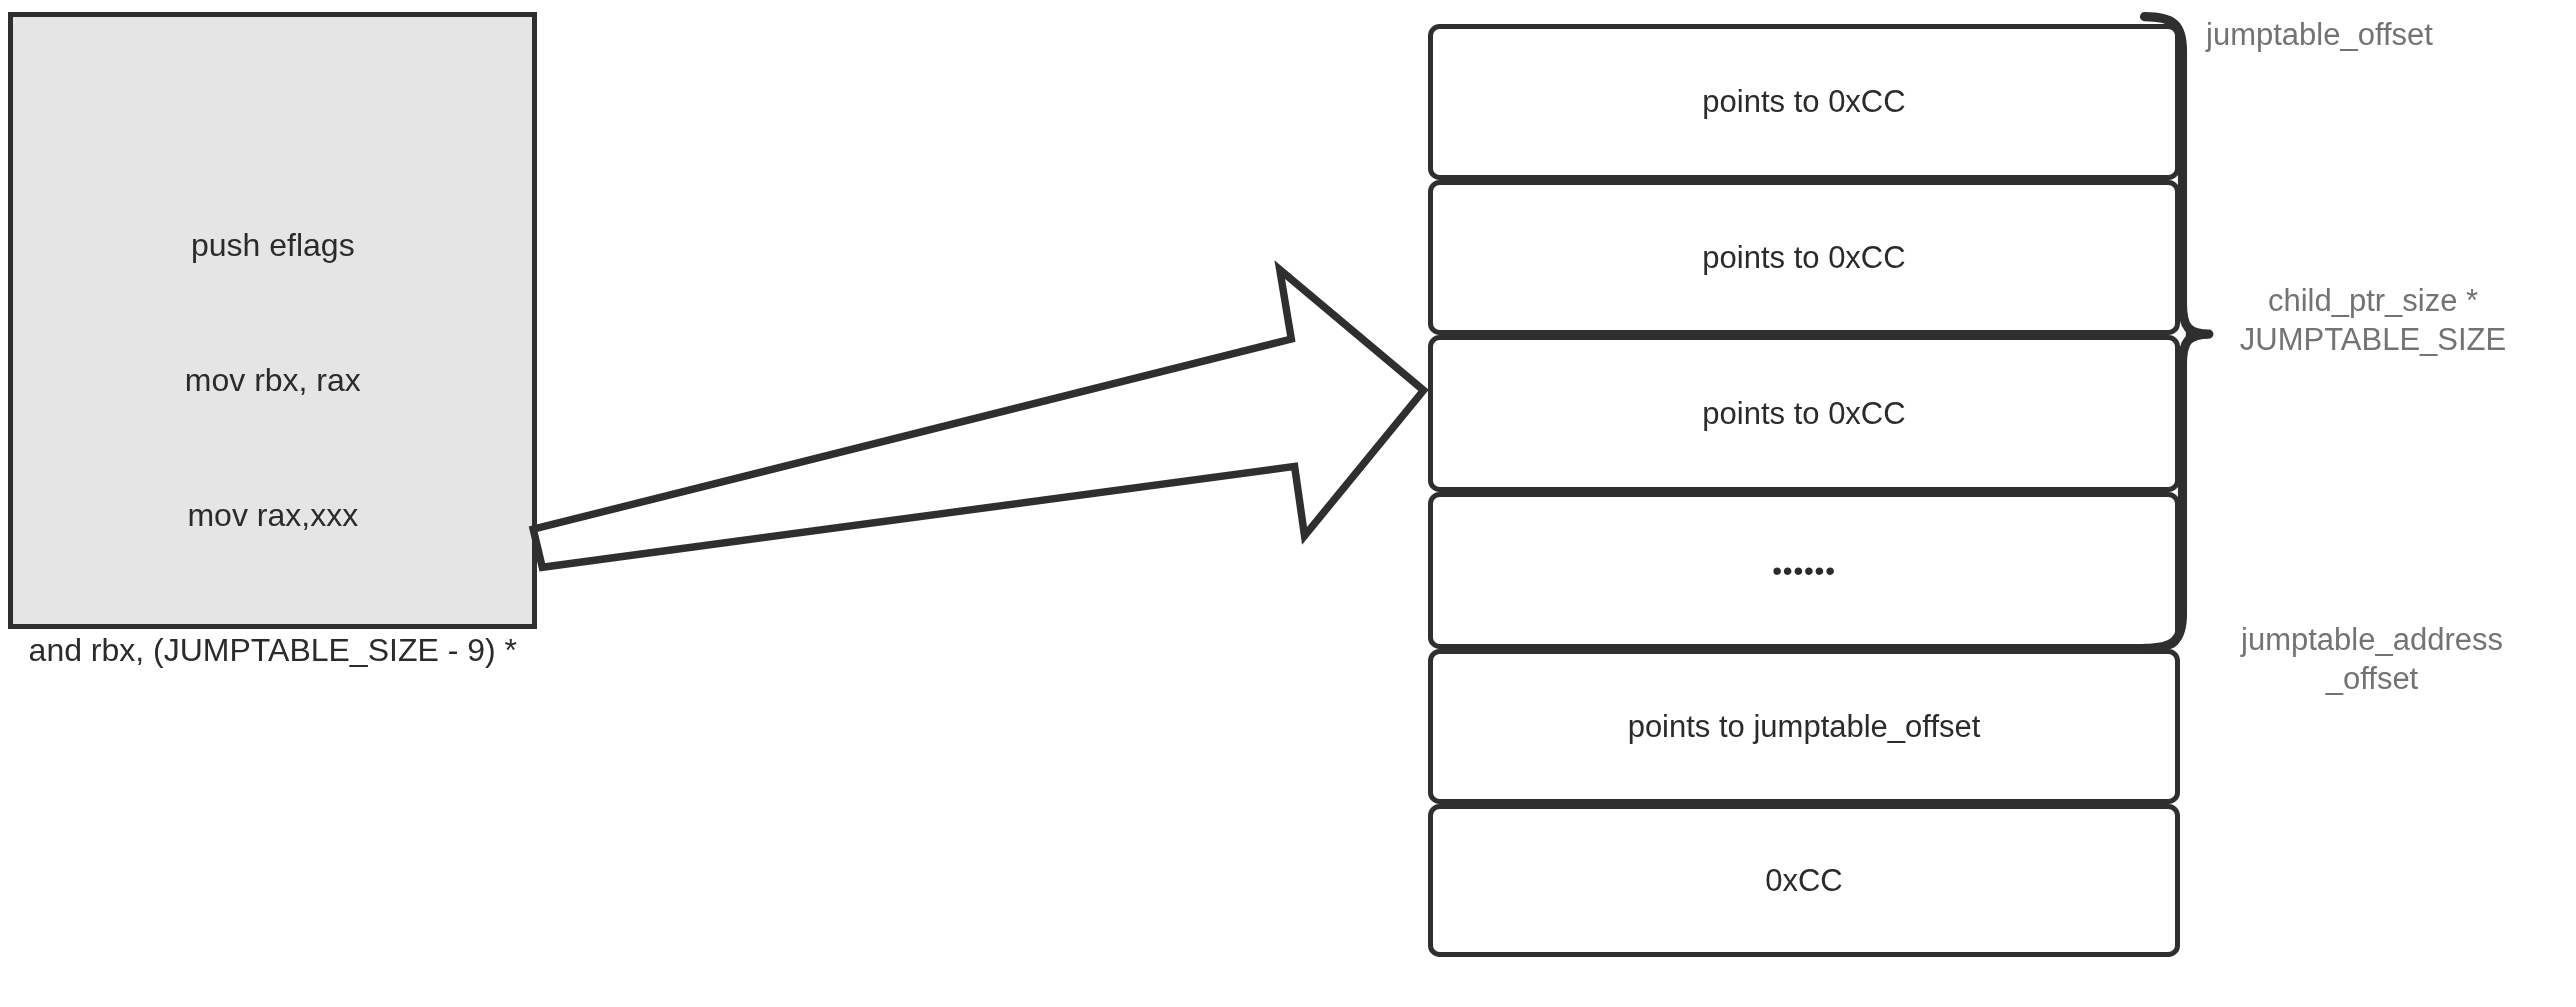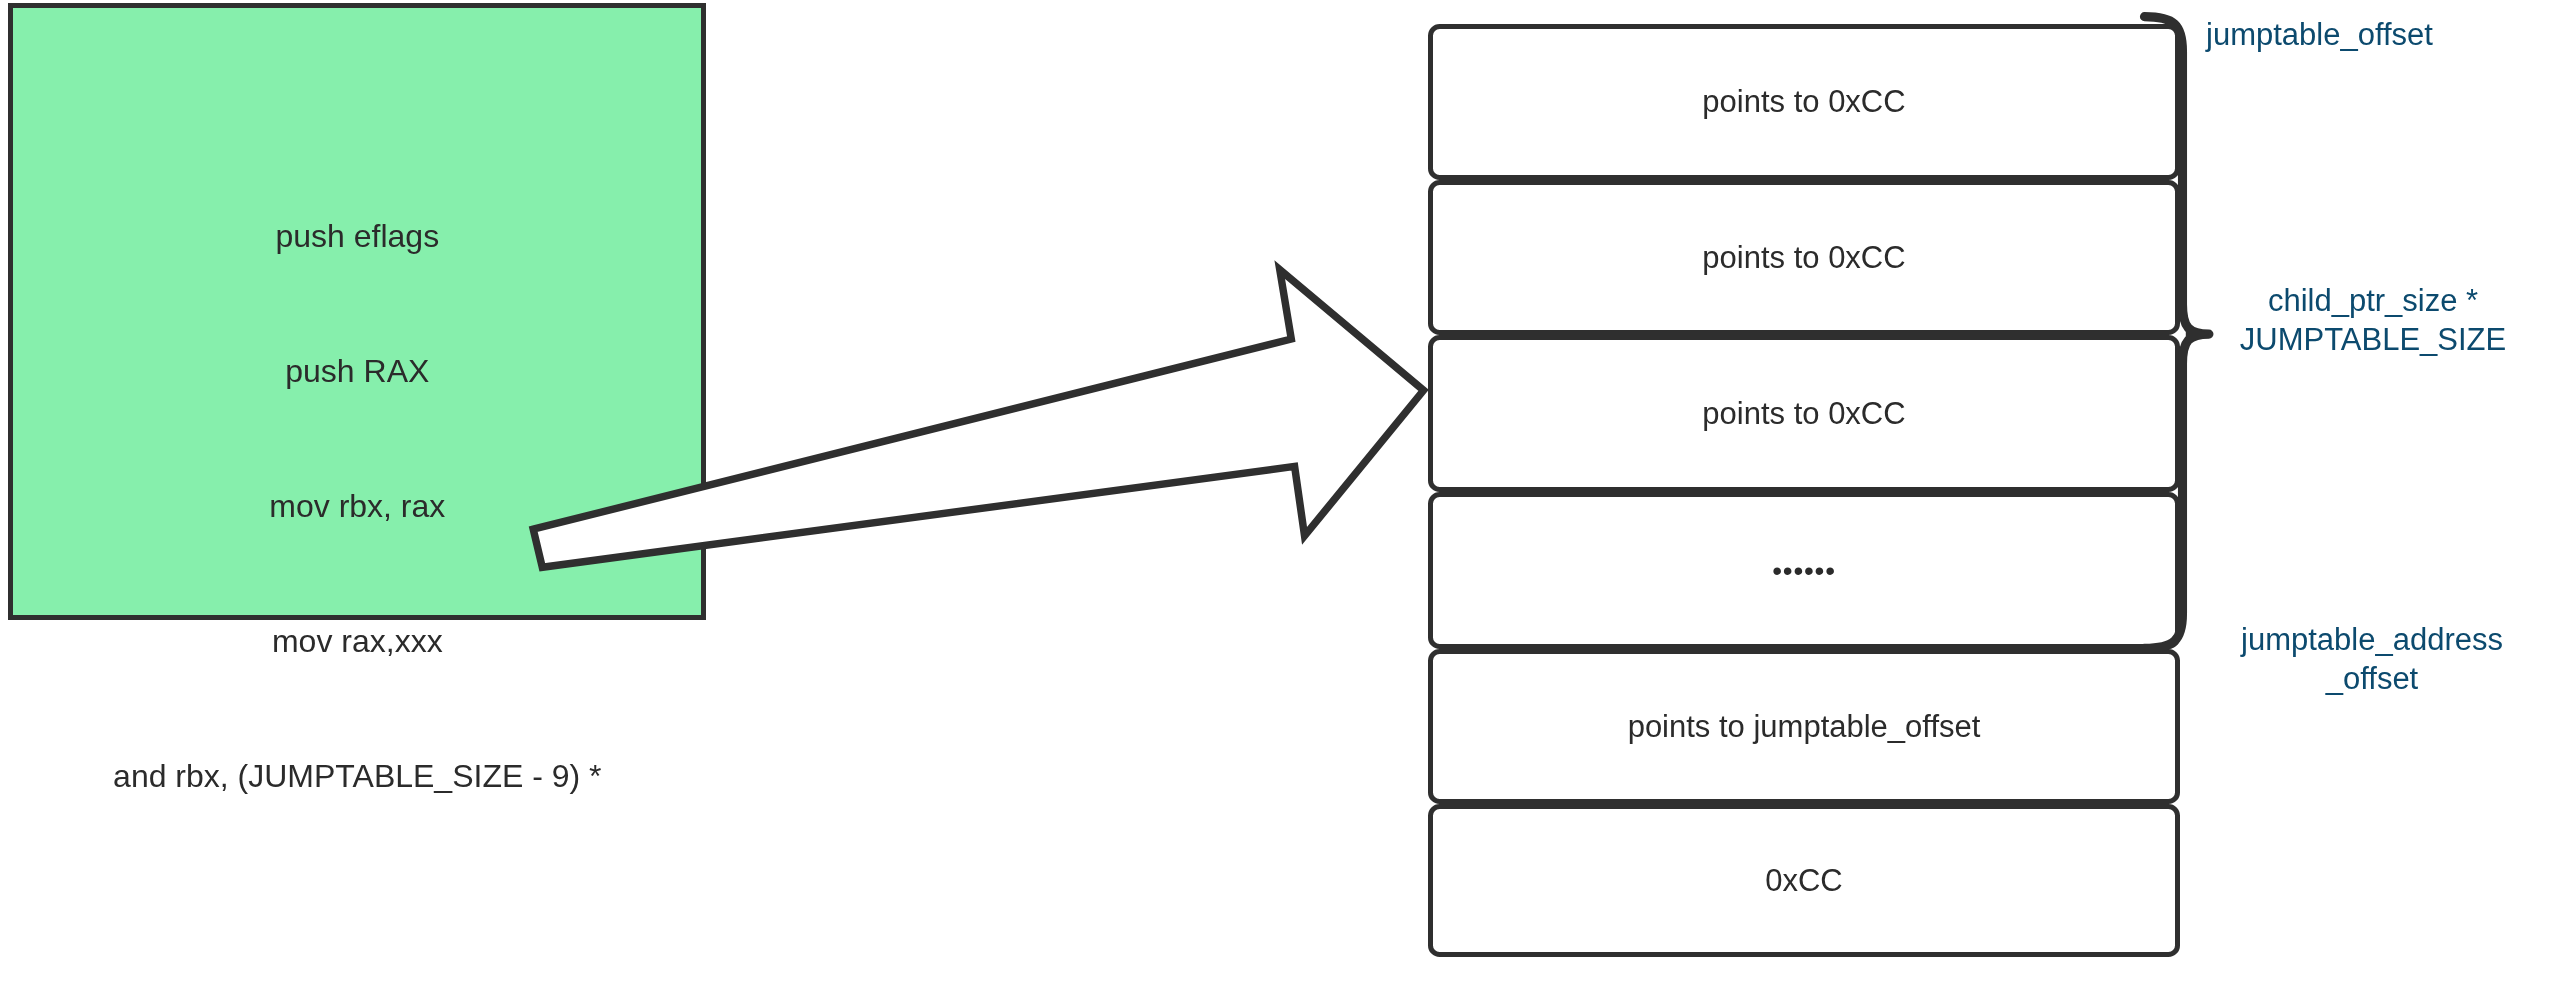--- a/index.html
+++ b/index.html
@@ -16,26 +16,26 @@
     width: 2576px;
     height: 1008px;
     background: #ffffff;
     overflow: hidden;
   }
 
   
   #code-box {
     position: absolute;
     left: 8.3px;
-    top: 3px;
-    width: 698px;
+    top: 12px;
+    width: 529px;
     height: 617px;
     border: 5.8px solid #2f2f2f;
     box-sizing: border-box;
-    background: #86efac;
+    background: #e5e5e5;
   }
   #code-lines {
     position: absolute;
     left: 0;
     right: 0;
     top: 116px;
     text-align: center;
     font-size: 32px;
     line-height: 45px;
     color: #2b2b2b;
@@ -85,21 +85,21 @@
     width: 2576px;
     height: 1008px;
     pointer-events: none;
   }
 
   
   .side-label {
     position: absolute;
     font-size: 31px;
     line-height: 39px;
-    color: #0c4a6e;
+    color: #737373;
     text-align: center;
     white-space: pre-line;
   }
   #label-jumptable-offset {
     left: 2206px;
     top: 15px;
     width: 347px;
     text-align: left;
   }
   #label-child-ptr-size {
@@ -114,21 +114,20 @@
   }
 </style>
 </head>
 <body>
 
 <div id="canvas">
 
   <div id="code-box">
     <div id="code-lines">
       <span class="code-line">push eflags</span>
-      <span class="code-line">push RAX</span>
       <span class="code-line">mov rbx, rax</span>
       <span class="code-line">mov rax,xxx</span>
       <span class="code-line">and rbx, (JUMPTABLE_SIZE - 9) *</span>
       
       
       
     </div>
   </div>
 
   <div id="jump-table">

